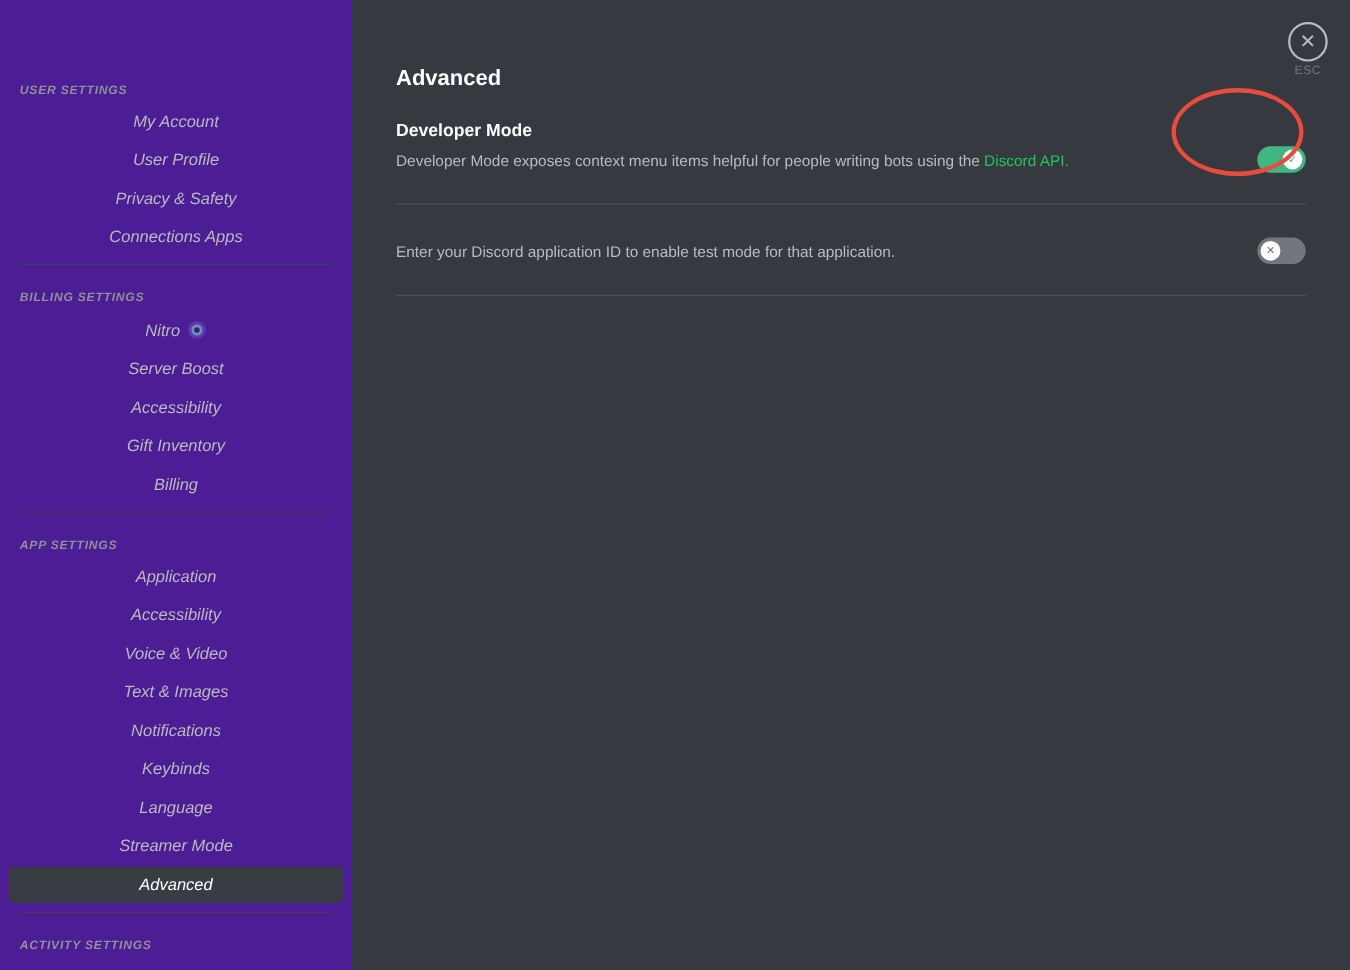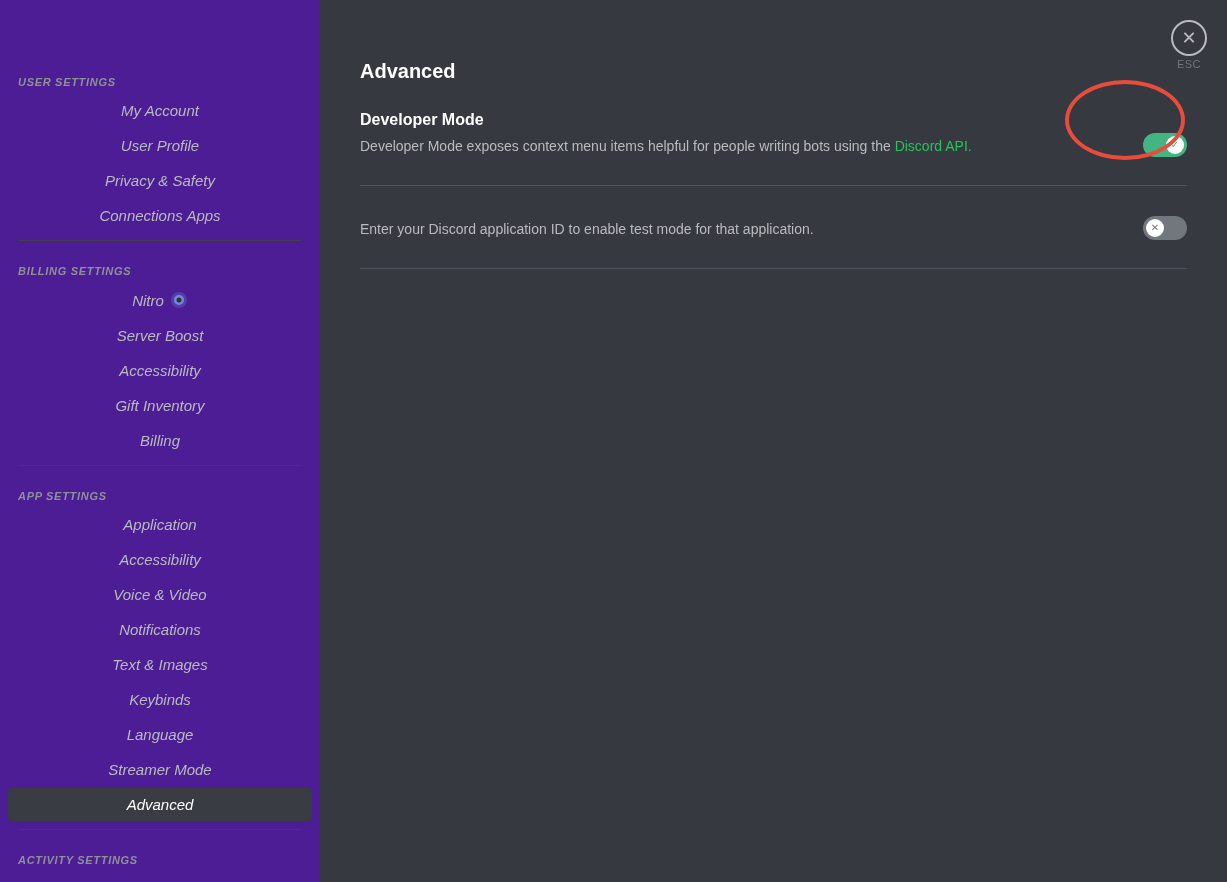--- a/index.html
+++ b/index.html
@@ -271,24 +271,24 @@
   <div class="sidebar-item">
     <span>Application</span>
   </div>
   <div class="sidebar-item">
     <span>Accessibility</span>
   </div>
   <div class="sidebar-item">
     <span>Voice &amp; Video</span>
   </div>
   <div class="sidebar-item">
+    <span>Text &amp; Images</span>
+  </div>
+  <div class="sidebar-item">
     <span>Notifications</span>
-  </div>
-  <div class="sidebar-item">
-    <span>Text &amp; Images</span>
   </div>
   <div class="sidebar-item">
     <span>Keybinds</span>
   </div>
   <div class="sidebar-item">
     <span>Language</span>
   </div>
   <div class="sidebar-item">
     <span>Streamer Mode</span>
   </div>

